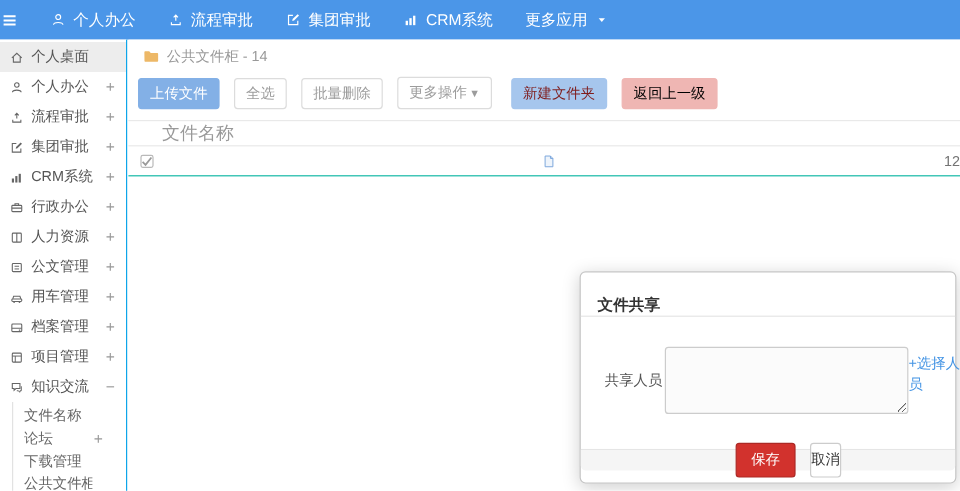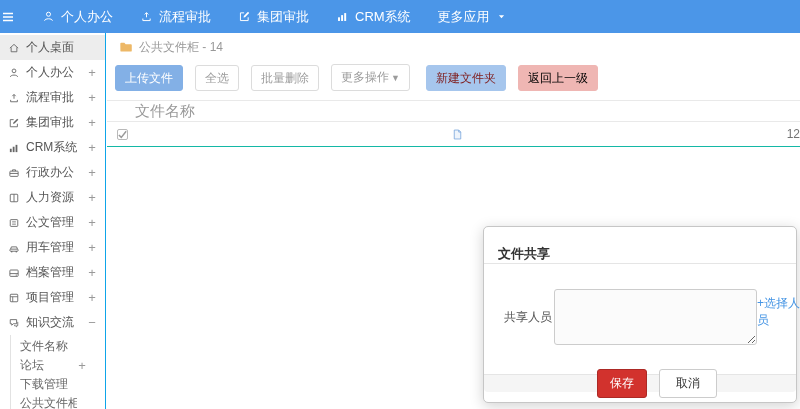--- a/index.html
+++ b/index.html
@@ -108,21 +108,21 @@
     border-radius:0 0 4px 4px; display:flex; align-items:center; justify-content:center;
     gap:12px; padding-left:34px;
   }
   .btn-save {
     background:var(--save-red,#d2322d); border:1px solid #ac2925; color:#fff;
     font-size:12px; padding:5px 12px; border-radius:3px; cursor:pointer;
     font-family:"Liberation Sans", sans-serif;
   }
   .btn-cancel {
     background:#fff; border:1px solid #ccc; color:#333;
-    font-size:12px; padding:5px 16px; border-radius:3px; cursor:pointer;
+    font-size:12px; padding:5px 0; border-radius:3px; cursor:pointer;
     font-family:"Liberation Sans", sans-serif;
   }
 </style>
 </head>
 <body>
 
 <div class="header">
   <div class="hamburger">
     <span class="icon">
         <svg viewBox="0 0 16 16">

